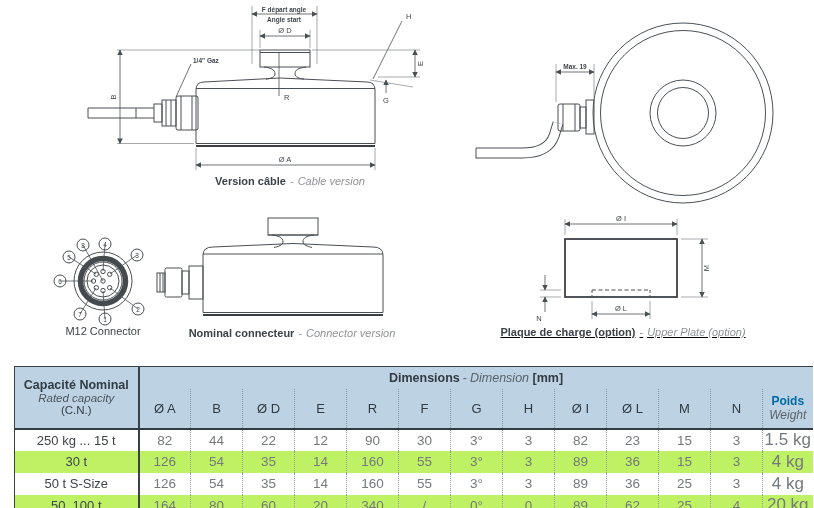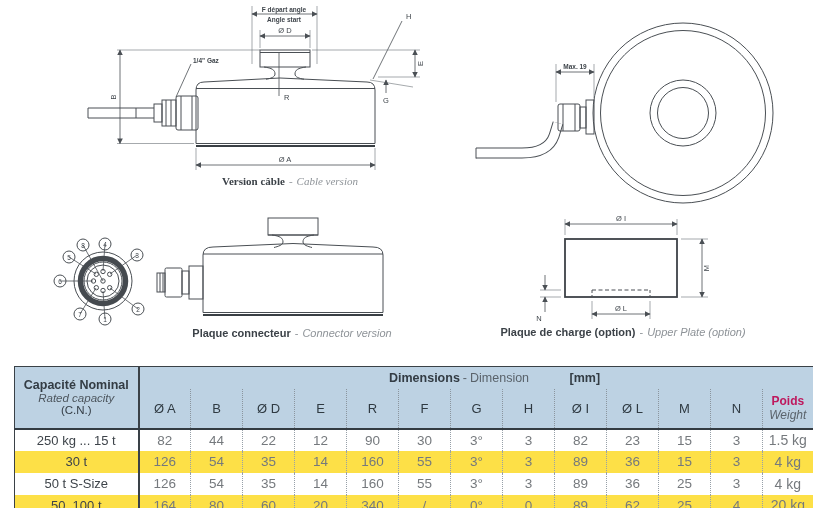--- a/index.html
+++ b/index.html
@@ -33,38 +33,38 @@
     position:absolute; left:14px; top:366px; width:798px;
     border-collapse:collapse; table-layout:fixed;
     border-top:1.5px solid #3a4147; border-bottom:2px solid #3a4147;
     border-left:1px solid #3a4147;
   }
   #dimtable th, #dimtable td { padding:0; text-align:center; vertical-align:middle; }
   #dimtable thead th { background:#bdd2e3; font-weight:normal; }
   tr.r1 { height:22px; }
   tr.r2 { height:40px; }
   tbody tr { height:22px; }
-  tbody tr.alt { background:#fde047; }
+  tbody tr.alt { background:#bef264; }
   .cap-th { border-right:2px solid #3a4147; border-bottom:2px solid #333b42; }
   .cap-fr { font-size:12.5px; font-weight:bold; color:#333c44; }
   .cap-en { font-size:11.5px; font-style:italic; color:#4d565e; }
   .cap-cn { font-size:11.5px; color:#333c44; }
   .dims-th { font-size:12.5px; color:#333c44; }
-  .dims-th .b { font-weight:bold;margin-left:37px; }
-  .dims-th .i { color:#5a636b; }
+  .dims-th .b { font-weight:bold; }
+  .dims-th .i { font-style:italic; color:#5a636b; }
   .dims-th .sep { color:#5a636b; padding:0 3px; }
   th.dimh { font-size:13px; color:#2f3a42; border-bottom:2px solid #333b42; }
   th.dimh + th.dimh, th.poids-th { border-left:1px dotted #8b959e; }
   th.poids-th { border-bottom:2px solid #333b42; }
-  .poids-fr { font-size:12px; font-weight:bold; color:#be185d; }
+  .poids-fr { font-size:12px; font-weight:bold; color:#0369a1; }
   .poids-en { font-size:12px; font-style:italic; color:#5a636b; }
   td.cap { border-right:2px solid #3a4147; font-size:13px; color:#3e444a; }
   td.v  { font-size:13.5px; color:#75797d; }
   td.v + td.v, td.wt { border-left:1px dotted #97a0a8; }
-  td.wt { font-size:14px; color:#75797d; }
+  td.wt { font-size:17px; color:#75797d; }
 </style>
 </head>
 <body>
 
 <div id="page">
 
   <svg style="left:80px; top:0;" width="360" height="200" viewBox="0 0 360 200">
     <defs>
       <marker id="arr" viewBox="0 0 10 10" refX="9" refY="5" markerWidth="7" markerHeight="7" orient="auto-start-reverse">
         <path d="M0,0 L10,5 L0,10 z" fill="#4a4f54"></path>
@@ -125,21 +125,21 @@
       <path class="thin" d="M290,80 L333,87"></path>
       <path class="dim" d="M306,93 L306,80" marker-end="url(#arr)"></path>
       <text x="306" y="103" text-anchor="middle">G</text>
     </g>
     <g>
       <path class="thin" d="M116,148 L116,170 M295,148 L295,170"></path>
       <path class="dim" d="M116,165 L295,165" marker-start="url(#arr)" marker-end="url(#arr)"></path>
       <text x="205" y="162" text-anchor="middle">Ø A</text>
     </g>
   </svg>
-  <div class="caption" style="left:140px; top:175px; width:300px;font-family:Liberation Serif, serif;">
+  <div class="caption" style="left:140px; top:175px; width:300px;">
     <span class="cfr">Version câble</span>
     <span class="csep">-</span>
     <span class="cen">Cable version</span>
   </div>
 
   <svg style="left:470px; top:10px;" width="344" height="200" viewBox="0 0 344 200">
     <g>
       <circle class="drawline" cx="213" cy="103" r="90"></circle>
       <circle class="drawline" cx="213" cy="103" r="82.5"></circle>
       <circle class="drawline" cx="213" cy="103" r="33"></circle>
@@ -193,41 +193,44 @@
       <circle class="drawline" cx="39" cy="32" r="6" fill="#ffffff"></circle>
       <text class="pinnum" x="39" y="34.5" text-anchor="middle">5</text>
       <circle class="drawline" cx="30" cy="56" r="6" fill="#ffffff"></circle>
       <text class="pinnum" x="30" y="58.5" text-anchor="middle">6</text>
       <circle class="drawline" cx="50" cy="89" r="6" fill="#ffffff"></circle>
       <text class="pinnum" x="50" y="91.5" text-anchor="middle">7</text>
       <circle class="drawline" cx="53" cy="20" r="6" fill="#ffffff"></circle>
       <text class="pinnum" x="53" y="22.5" text-anchor="middle">8</text>
     </g>
   </svg>
+  <div class="caption plain" style="left:33px; top:325px; width:140px;">
+    <span>M12 Connector</span>
+  </div>
 
   <svg style="left:155px; top:205px;" width="280" height="140" viewBox="0 0 280 140">
     <g>
       <path class="drawline" d="M48,107.5 L48,50 Q48,42 58,42 L138,38.5 L218,42 Q228,42 228,50 L228,107.5 Z"></path>
       <path class="drawline" d="M48,49 L228,49"></path>
       <path class="heavy" d="M48,110 L228,110"></path>
       <rect class="drawline" x="113" y="13" width="50" height="17"></rect>
       <path class="drawline" d="M113,30 L163,30"></path>
       <path class="drawline" d="M117,30 C125,31 128,33 128,37 C128,40 123,41.5 119,42.5"></path>
       <path class="drawline" d="M159,30 C151,31 148,33 148,37 C148,40 153,41.5 157,42.5"></path>
     </g>
     <g>
       <rect class="drawline" x="2" y="68" width="8" height="19"></rect>
       <path class="drawline" d="M5,68 L5,87 M8,68 L8,87"></path>
       <rect class="drawline" x="10" y="63" width="17" height="29" rx="1.5"></rect>
       <rect class="drawline" x="27" y="66" width="7" height="23"></rect>
       <rect class="drawline" x="34" y="61" width="14" height="33"></rect>
     </g>
   </svg>
   <div class="caption" style="left:172px; top:327px; width:240px;">
-    <span class="cfr">Plaque connecteur</span>
+    <span class="cfr">Nominal connecteur</span>
     <span class="csep">-</span>
     <span class="cen">Connector version</span>
   </div>
 
   <svg style="left:528px; top:205px;" width="250" height="140" viewBox="0 0 250 140">
     <g>
       <rect x="37" y="34" width="112" height="58" fill="none" stroke="#3d4247" stroke-width="1.8"></rect>
       <path class="drawline" d="M64,85 L122,85" stroke-dasharray="4,2.5"></path>
       <path class="drawline" d="M64,85 L64,92 M122,85 L122,92" stroke-dasharray="3,2"></path>
     </g>
@@ -246,21 +249,21 @@
       <path class="dim" d="M17,70 L17,85" marker-end="url(#arr)"></path>
       <path class="dim" d="M17,107 L17,92" marker-end="url(#arr)"></path>
       <text x="11" y="116" text-anchor="middle">N</text>
     </g>
     <g>
       <path class="thin" d="M64,96 L64,114 M122,96 L122,114"></path>
       <path class="dim" d="M64,109 L122,109" marker-start="url(#arr)" marker-end="url(#arr)"></path>
       <text x="93" y="106" text-anchor="middle">Ø L</text>
     </g>
   </svg>
-  <div class="caption" style="left:503px; top:326px; width:240px;">
+  <div class="caption" style="left:503px; top:326px; width:240px;text-decoration:underline;">
     <span class="cfr">Plaque de charge (option)</span>
     <span class="csep">-</span>
     <span class="cen">Upper Plate (option)</span>
   </div>
 
   <table id="dimtable">
     <colgroup>
       <col style="width:124px">
       <col style="width:52px">
         <col style="width:52px">

